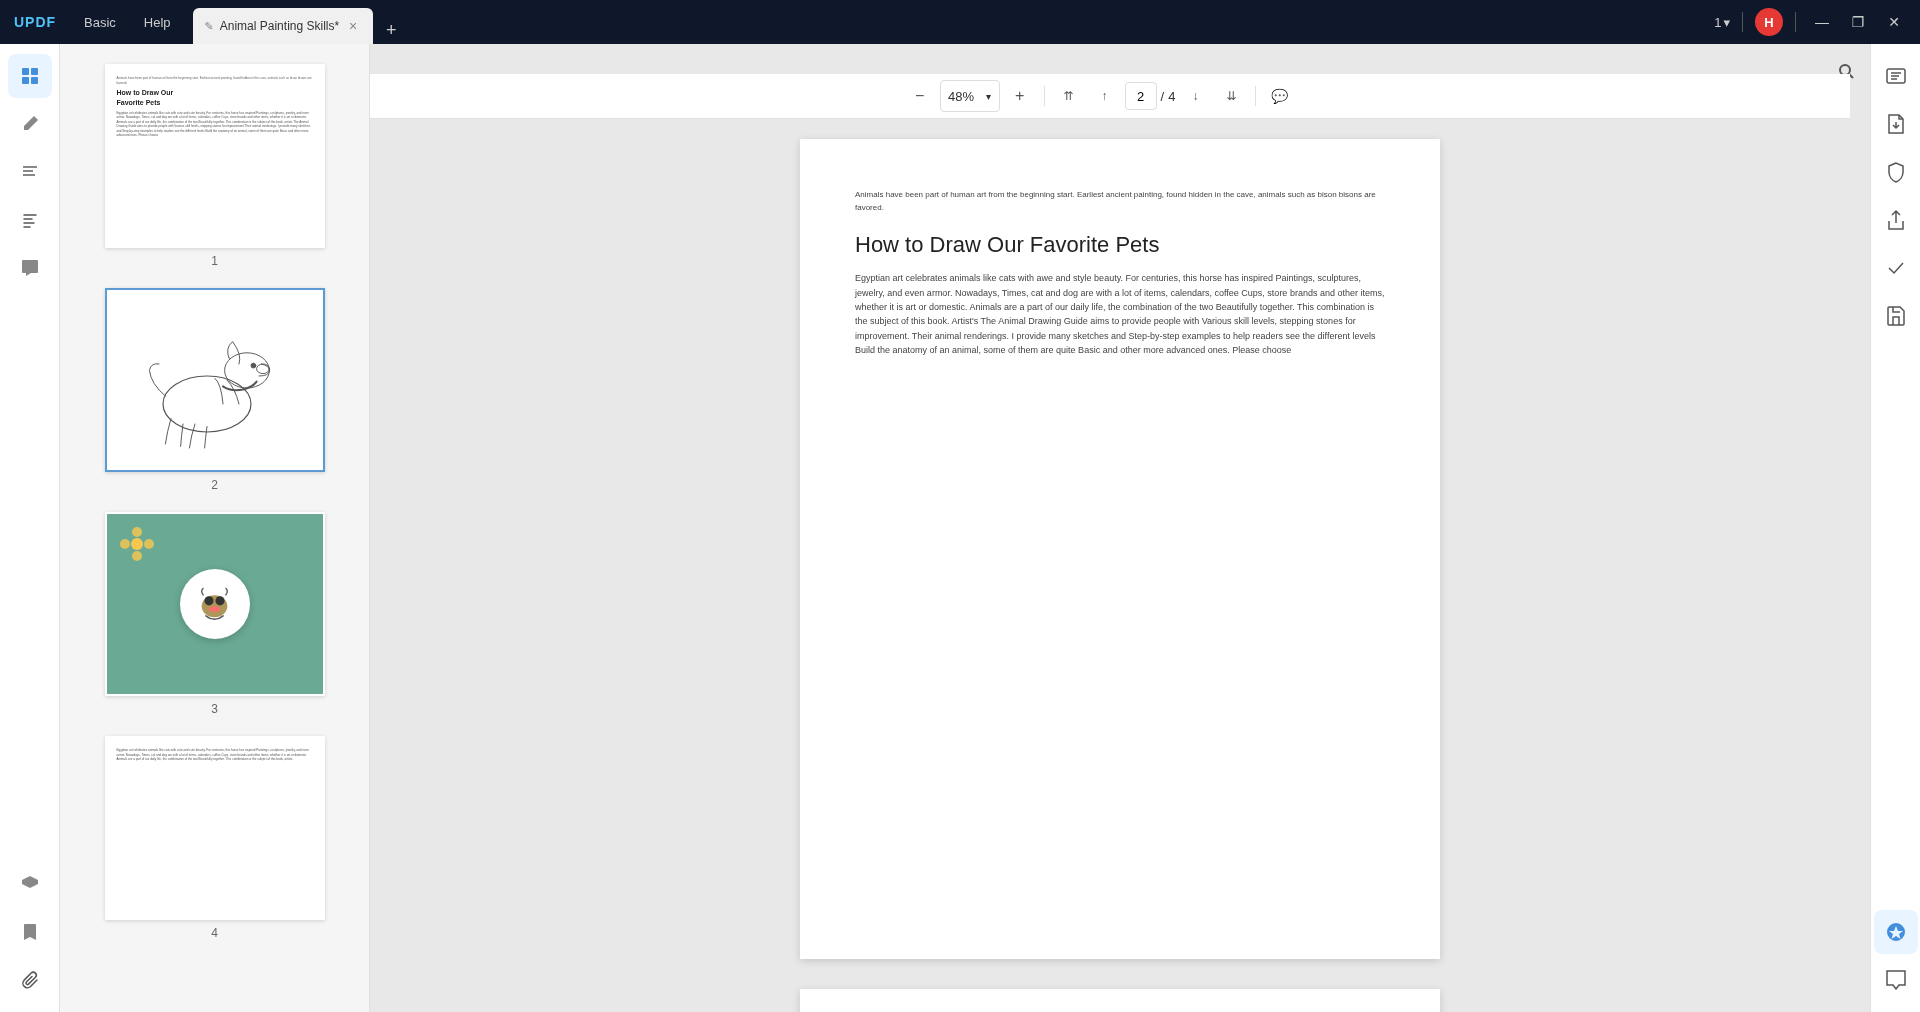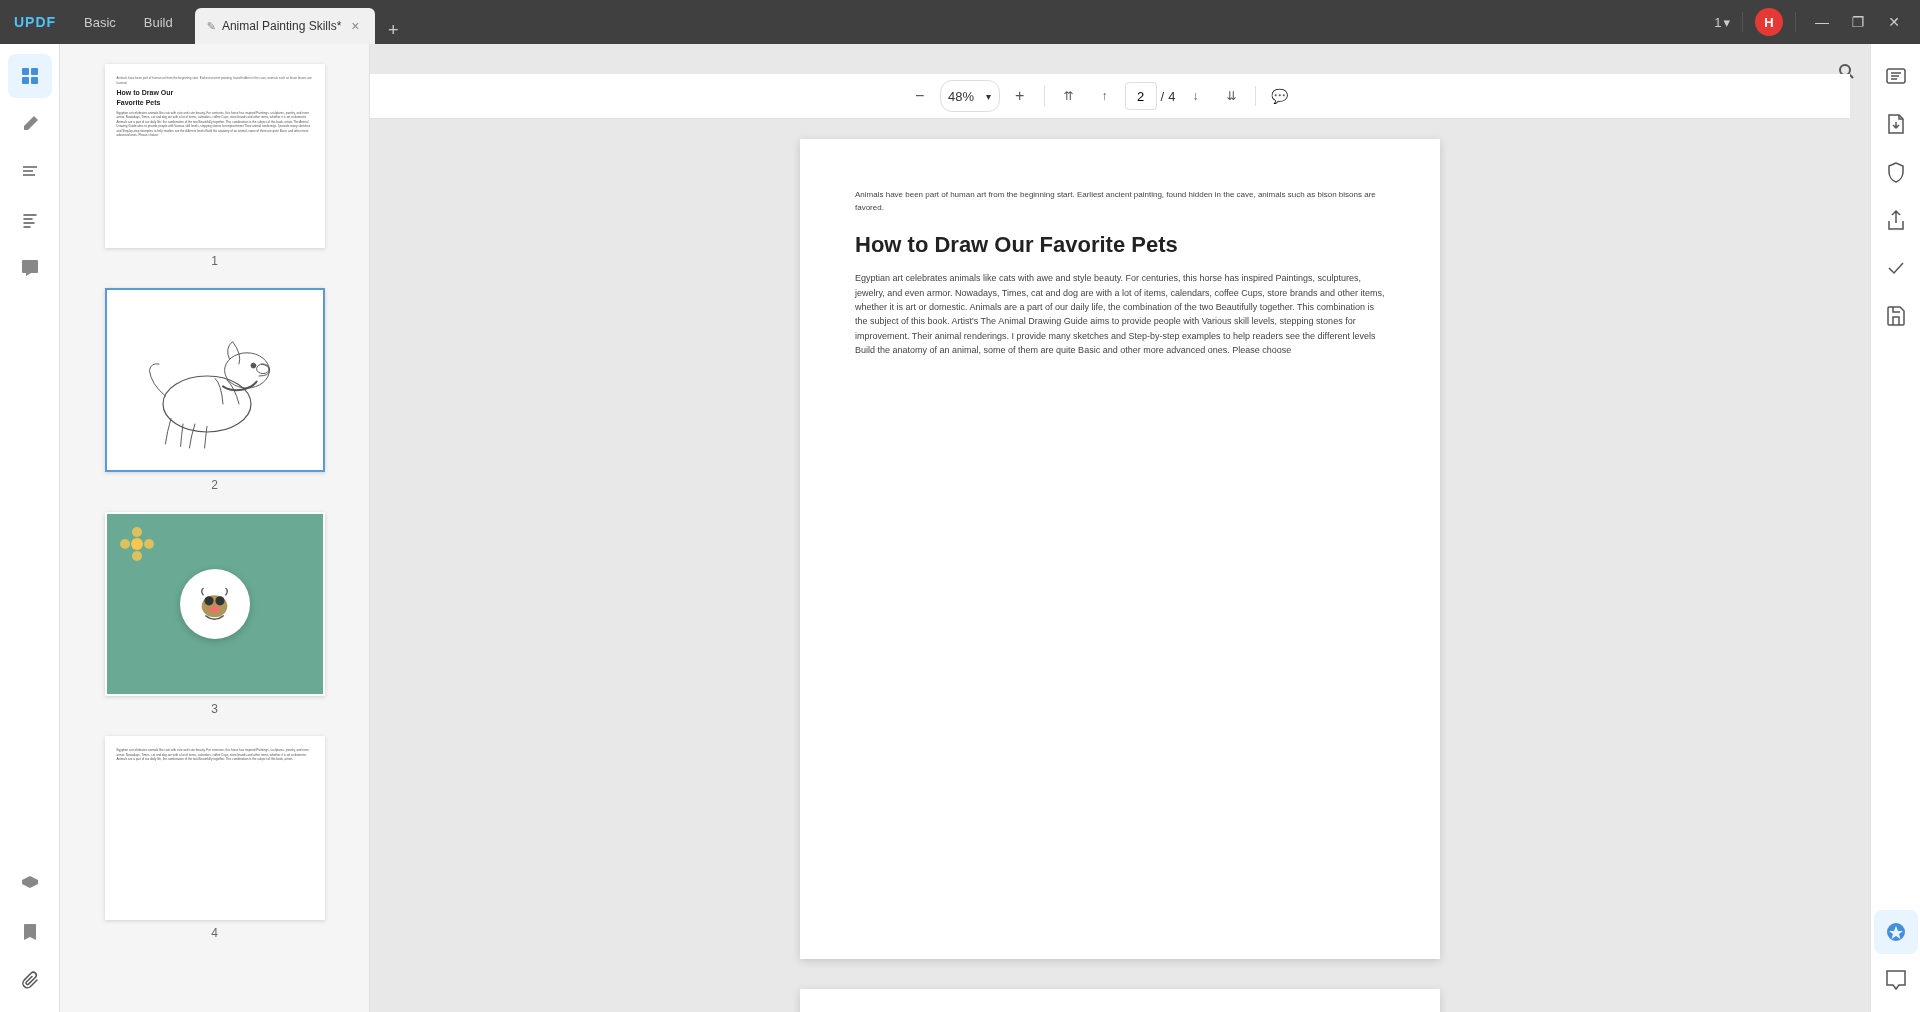--- a/index.html
+++ b/index.html
@@ -1,21 +1,21 @@
 <!DOCTYPE html>
 <html><head>
   <meta charset="utf-8">
   <style>
     * { box-sizing: border-box; margin: 0; padding: 0; }
     body { font-family: -apple-system, BlinkMacSystemFont, 'Segoe UI', sans-serif; background: #f0f0f0; display: flex; flex-direction: column; height: 100vh; overflow: hidden; }
 
     
     #topbar {
       height: 44px;
-      background: #404040;
+      background: #0f172a;
       display: flex;
       align-items: center;
       gap: 0;
       flex-shrink: 0;
       position: relative;
     }
     #logo-area {
       width: 70px;
       display: flex;
       align-items: center;
@@ -238,21 +238,21 @@
       cursor: pointer;
       color: #555;
       font-size: 16px;
       border: none;
       background: transparent;
     }
     .zoom-display {
       min-width: 60px;
       height: 32px;
       border: 1px solid #ddd;
-      border-radius: 12px;
+      border-radius: 4px;
       display: flex;
       align-items: center;
       justify-content: center;
       font-size: 13px;
       color: #333;
       gap: 12px;
       padding: 0 0;
       cursor: pointer;
     }
     .page-input-area {
@@ -283,21 +283,21 @@
       box-shadow: 0 2px 8px rgba(0,0,0,0.15);
       width: 640px;
       min-height: 820px;
       padding: 50px 55px;
       position: relative;
       flex-shrink: 0;
     }
 
     .page-heading {
       font-size: 22px;
-      font-weight: bold;
+      font-weight: normal;
       color: #222;
       margin-bottom: 12px;
       line-height: 1.3;
     }
     .page-body-text {
       font-size: 9px;
       line-height: 1.6;
       color: #444;
     }
     .page-intro-text {
@@ -331,21 +331,21 @@
     .p1-thumb-body { font-size: 3px; color: #555; line-height: 1.5; }
   </style>
 </head>
 <body>
 
 <div id="topbar">
   <div id="logo-area">
     <span id="logo-text">UPDF</span>
   </div>
   <div class="top-menu-item">Basic</div>
-  <div class="top-menu-item">Build</div>
+  <div class="top-menu-item">Help</div>
   <div class="tab-area">
     <div class="tab">
       <span class="tab-icon">✎</span>
       <span>Animal Painting Skills*</span>
       <span class="tab-close">×</span>
     </div>
     <div class="tab-add">+</div>
   </div>
   <div class="topbar-right">
     <div class="page-selector">

